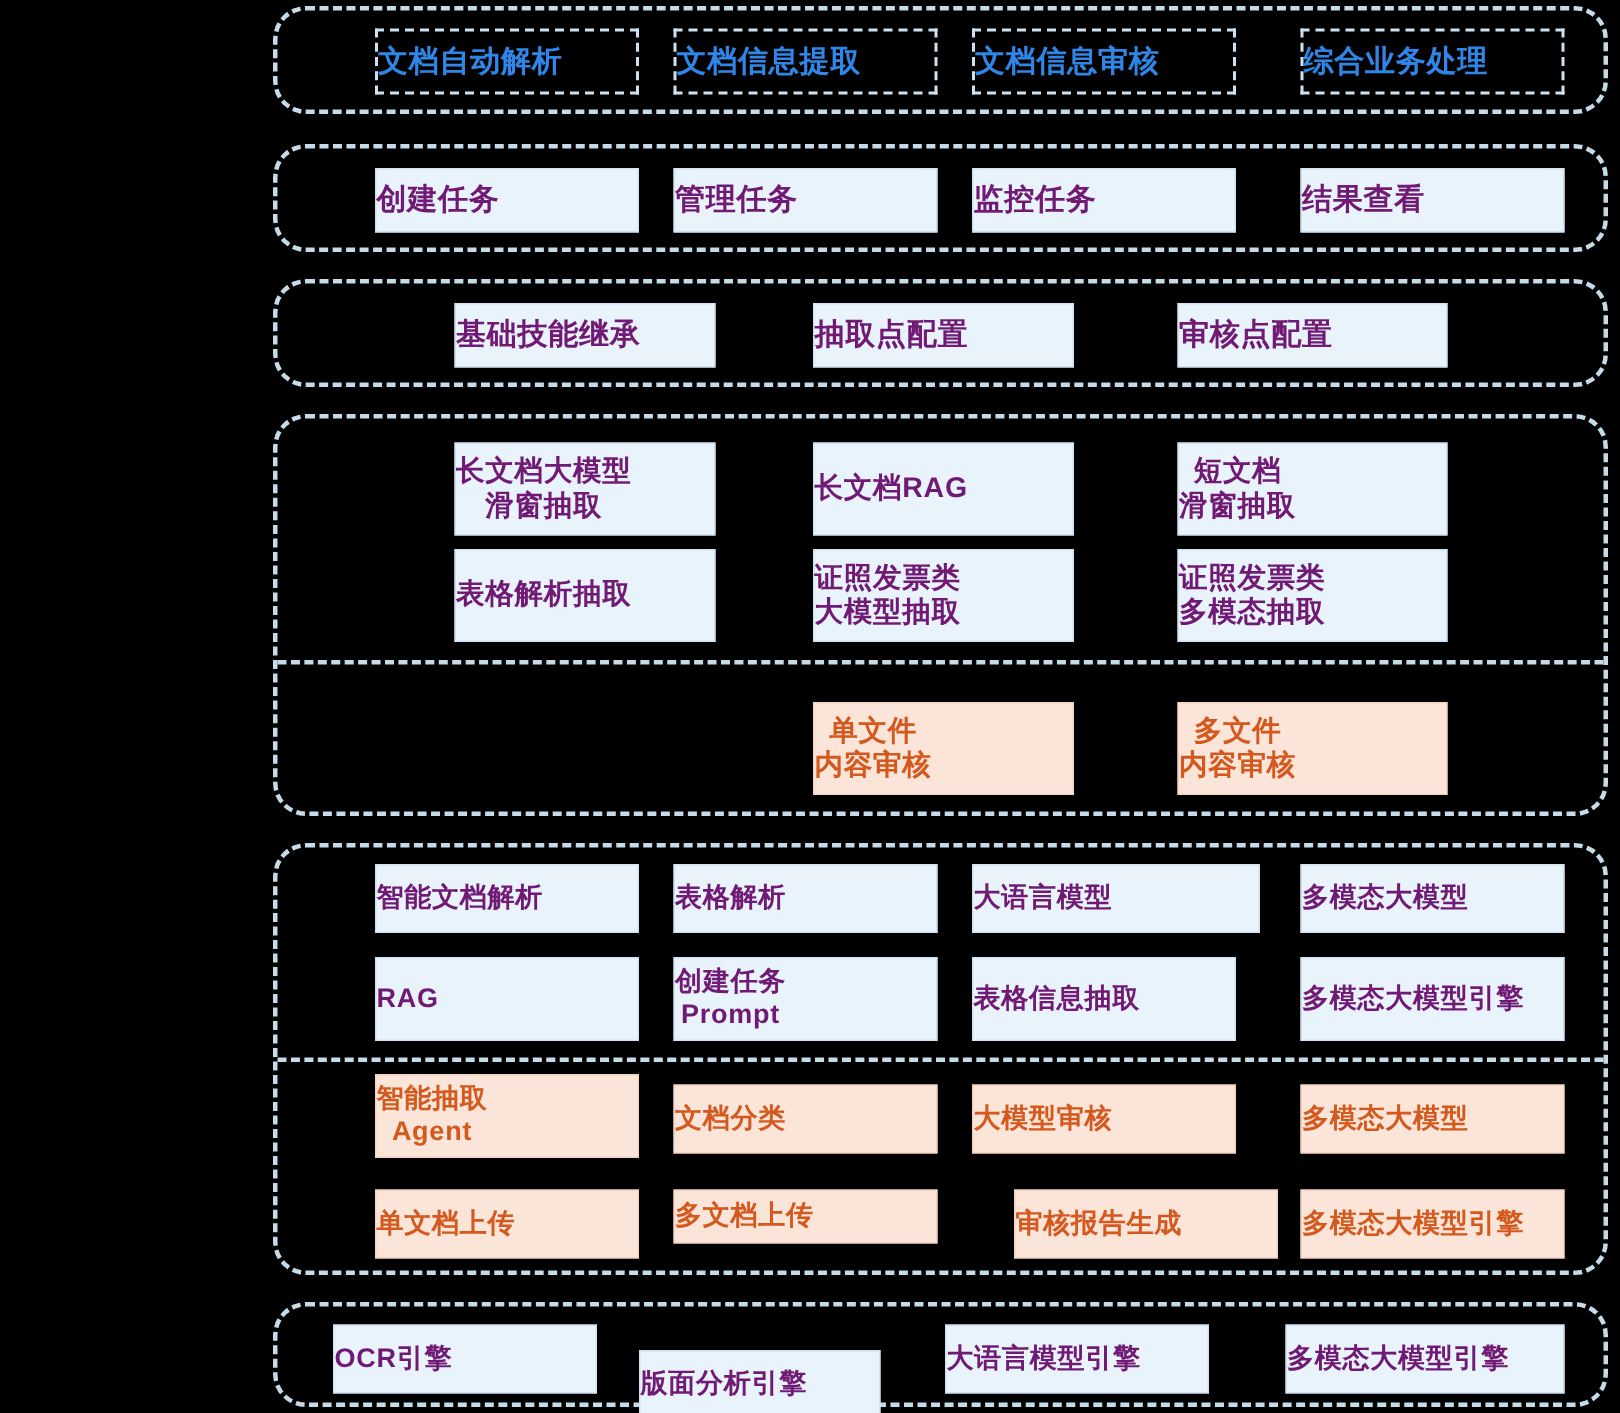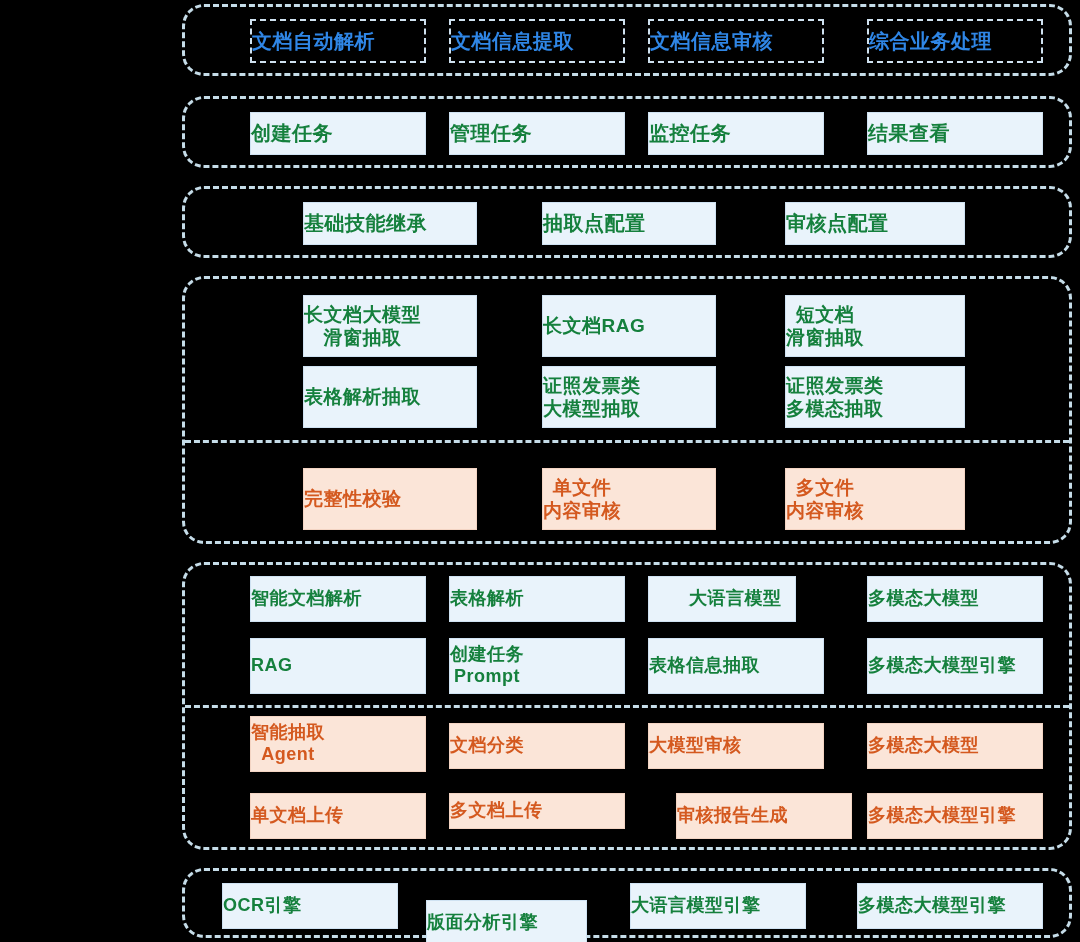--- a/index.html
+++ b/index.html
@@ -55,21 +55,21 @@
     text-align: center;
     font-weight: bold;
     line-height: 1.22;
     letter-spacing: 0.5px;
   }
 
   
   .node.blue {
     background: #e9f3fb;
     border: 1px solid #cfe2f2;
-    color: #15803d;
+    color: #701a75;
   }
   
   .node.orange {
     background: #fbe5d8;
     border: 1px solid #f3d4c3;
     color: #d4591f;
   }
   
   .node.outline {
     background: transparent;
@@ -151,42 +151,39 @@
       <span>证照发票类
 大模型抽取</span>
     </div>
     <div class="node blue fs19" style="left:600px; top:87px; width:180px; height:62px;">
       <span>证照发票类
 多模态抽取</span>
     </div>
 
     <div class="divider" style="top:161px;"></div>
 
-    <div class="node orange fs19" style="left:118px; top:189px; width:174px; height:62px;">
-      <span>完整性校验</span>
-    </div>
     <div class="node orange fs19" style="left:357px; top:189px; width:174px; height:62px;">
       <span>单文件
 内容审核</span>
     </div>
     <div class="node orange fs19" style="left:600px; top:189px; width:180px; height:62px;">
       <span>多文件
 内容审核</span>
     </div>
   </div>
 
   <div class="layer dashed" style="top:562px; height:288px;">
 
     <div class="node blue fs18" style="left:65px; top:11px; width:176px; height:46px;">
       <span>智能文档解析</span>
     </div>
     <div class="node blue fs18" style="left:264px; top:11px; width:176px; height:46px;">
       <span>表格解析</span>
     </div>
-    <div class="node blue fs18" style="left:463px; top:11px; width:148px; height:46px;padding-left:40px;">
+    <div class="node blue fs18" style="left:463px; top:11px; width:192px; height:46px;">
       <span>大语言模型</span>
     </div>
     <div class="node blue fs18" style="left:682px; top:11px; width:176px; height:46px;">
       <span>多模态大模型</span>
     </div>
 
     <div class="node blue fs18" style="left:65px; top:73px; width:176px; height:56px;">
       <span>RAG</span>
     </div>
     <div class="node blue fs18" style="left:264px; top:73px; width:176px; height:56px;">

